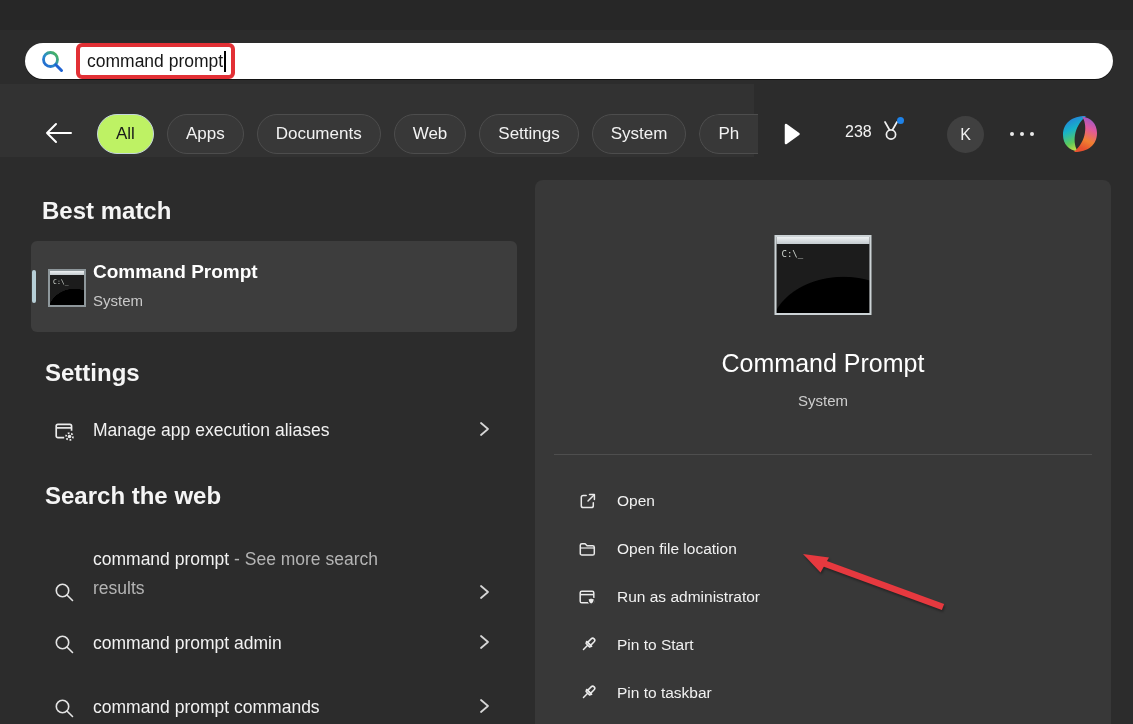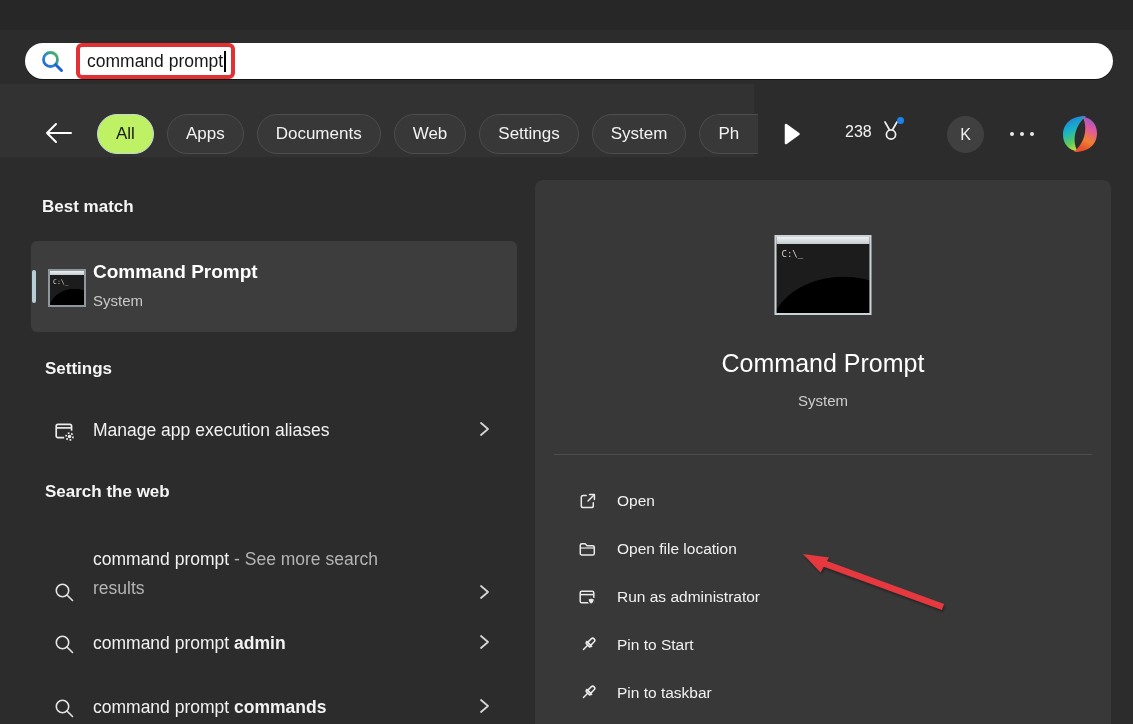--- a/index.html
+++ b/index.html
@@ -31,34 +31,34 @@
   .rewards{position:absolute;left:845px;top:118px;display:flex;align-items:center;gap:7px;}
   .rewards-count{font-size:16px;color:#f4f4f4;}
   .medal-wrap{position:relative;width:24px;height:28px;}
   .medal-dot{position:absolute;right:-1px;top:-1px;width:7px;height:7px;border-radius:50%;background:#1e82e8;}
   .avatar{position:absolute;left:947px;top:116px;width:37px;height:37px;border-radius:50%;background:#404040;
           display:flex;align-items:center;justify-content:center;font-size:16px;color:#f0f0f0;}
   .more-btn{position:absolute;left:1004px;top:120px;width:36px;height:28px;background:none;border:none;padding:0;}
   .copilot{position:absolute;left:1059px;top:113px;width:42px;height:42px;}
 
   
-  .heading{position:absolute;font-size:17px;font-weight:700;color:#f5f5f5;}
+  .heading{position:absolute;font-size:24px;font-weight:700;color:#f5f5f5;}
   .best-card{position:absolute;left:31px;top:241px;width:486px;height:91px;background:#3d3d3d;border-radius:6px;}
   .accent-bar{position:absolute;left:1px;top:29px;width:4px;height:33px;border-radius:2px;background:#b6ced6;}
   .best-card .cmdicon{position:absolute;left:17px;top:28px;}
   .bm-text{position:absolute;left:62px;top:20px;}
   .bm-title{font-size:19px;font-weight:700;color:#ffffff;line-height:1.2;}
   .bm-sub{font-size:15px;color:#c9c9c9;margin-top:8px;}
 
   .lrow{position:absolute;left:31px;width:486px;display:flex;align-items:center;}
   .lrow .ric{flex:0 0 24px;margin-left:21px;display:flex;justify-content:center;}
   .lrow .rtext{margin-left:17px;font-size:17.5px;color:#f2f2f2;white-space:pre-wrap;line-height:1.7;}
   .lrow .chev{margin-left:auto;margin-right:26px;flex:0 0 auto;}
   .suffix{color:#b4b4b4;}
-  .boldpart{font-weight:700;}
+  .boldpart{font-weight:400;}
 
   
   .cmdicon{position:relative;background:radial-gradient(130% 120% at 72% 125%, #000 60%, #1c1c1c 61%);}
   .cmdicon.small{width:34px;height:34px;border:2px solid #8e979b;}
   .cmdicon.big{width:93px;height:76px;border:2px solid #ccd3d6;}
   .cmdicon .bar{position:absolute;top:0;left:0;right:0;background:linear-gradient(#eef1f3,#c3cace);}
   .cmdicon.small .bar{height:4px;}
   .cmdicon.big .bar{height:7px;}
   .cmdicon .dots{position:absolute;top:2px;right:3px;width:16px;height:3px;
                  background:repeating-linear-gradient(90deg,#6b7control 0,#697074 0 2px,transparent 2px 5px);}

